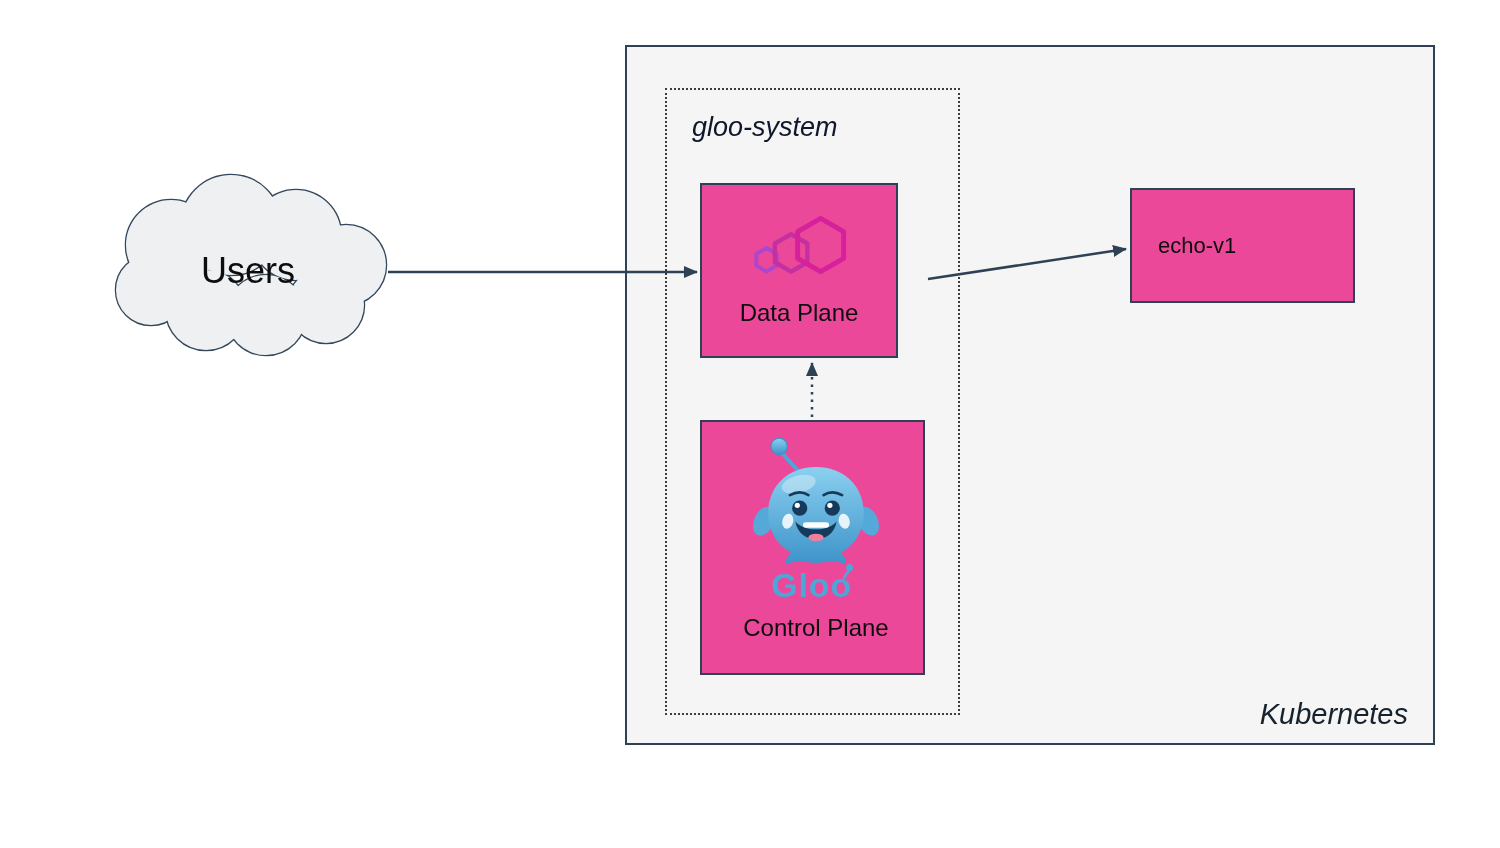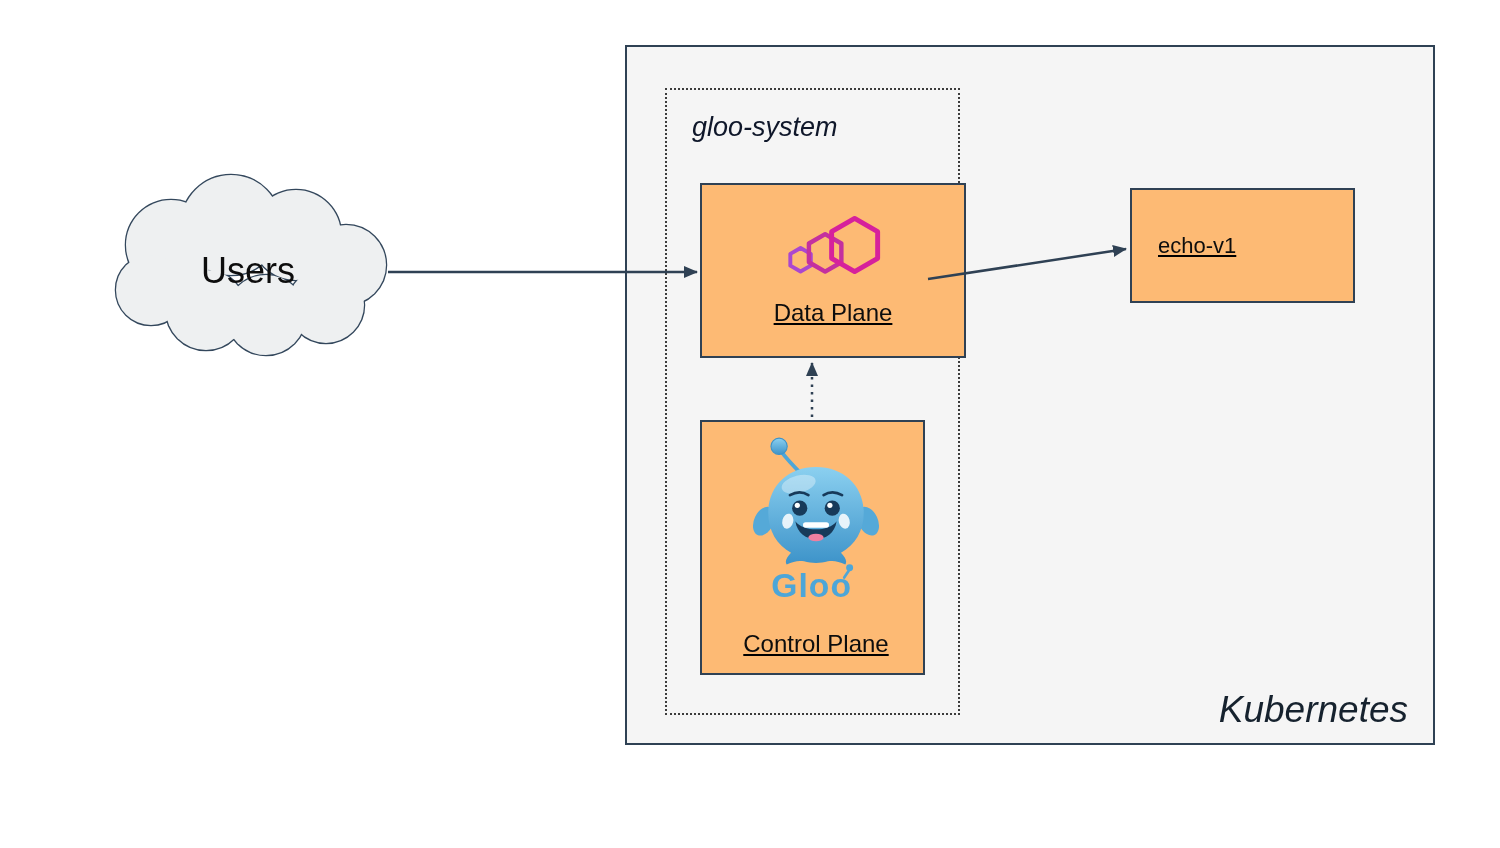--- a/index.html
+++ b/index.html
@@ -16,65 +16,64 @@
     position: absolute;
     left: 625px; top: 45px;
     width: 810px; height: 700px;
     background: #f5f5f5;
     border: 2px solid #2f4154;
   }
   .k8s-label {
     position: absolute;
     right: 25px; bottom: 12px;
     font-style: italic;
-    font-size: 37px;
+    font-size: 29px;
     color: #16222e;
   }
   
   .ns-box {
     position: absolute;
     border: 2px dotted #3c3c3c;
     background: transparent;
   }
   .ns-gloo { left: 665px; top: 88px; width: 295px; height: 627px; }
   .ns-echo { left: 1095px; top: 88px; width: 295px; height: 532px; }
   .ns-label {
     position: absolute;
     left: 25px; top: 22px;
     font-style: italic;
     font-size: 27px;
     color: #0f172a;
   }
   
   .node {
     position: absolute;
-    background: #fdba74;
+    background: #ec4899;
     border: 2px solid #2f4154;
     display: flex;
     flex-direction: column;
     align-items: center;
-    text-decoration: underline;
   }
-  .node-dataplane { left: 700px; top: 183px; width: 266px; height: 175px; justify-content: flex-start; align-items: center; }
+  .node-dataplane { left: 700px; top: 183px; width: 198px; height: 175px; justify-content: flex-start; align-items: center; }
   .node-controlplane { left: 700px; top: 420px; width: 225px; height: 255px; justify-content: flex-start; padding-left: 7px; }
   .node-echov1 {
     left: 1130px; top: 188px; width: 225px; height: 115px;
     flex-direction: row;
     justify-content: flex-start;
     align-items: center;
     padding-left: 26px;
   }
   .node-label {
     font-size: 24px;
     color: #0d0d0d;
   }
   .node-dataplane .icon-wrap { margin-top: 20px; }
   .node-dataplane .node-label { margin-top: 10px; }
   .node-controlplane .icon-wrap { margin-top: 8px; }
-  .node-controlplane .node-label { margin-top: 18px; text-align: center; }
+  .node-controlplane .node-label { margin-top: 2px; text-align: center; }
   .node-echov1 .node-label { font-size: 22px; }
   
   .cloud-wrap { position: absolute; left: 106px; top: 170px; width: 300px; height: 200px; }
   
   .edges-overlay {
     position: absolute;
     left: 0; top: 0;
     width: 1500px; height: 848px;
     pointer-events: none;
   }

